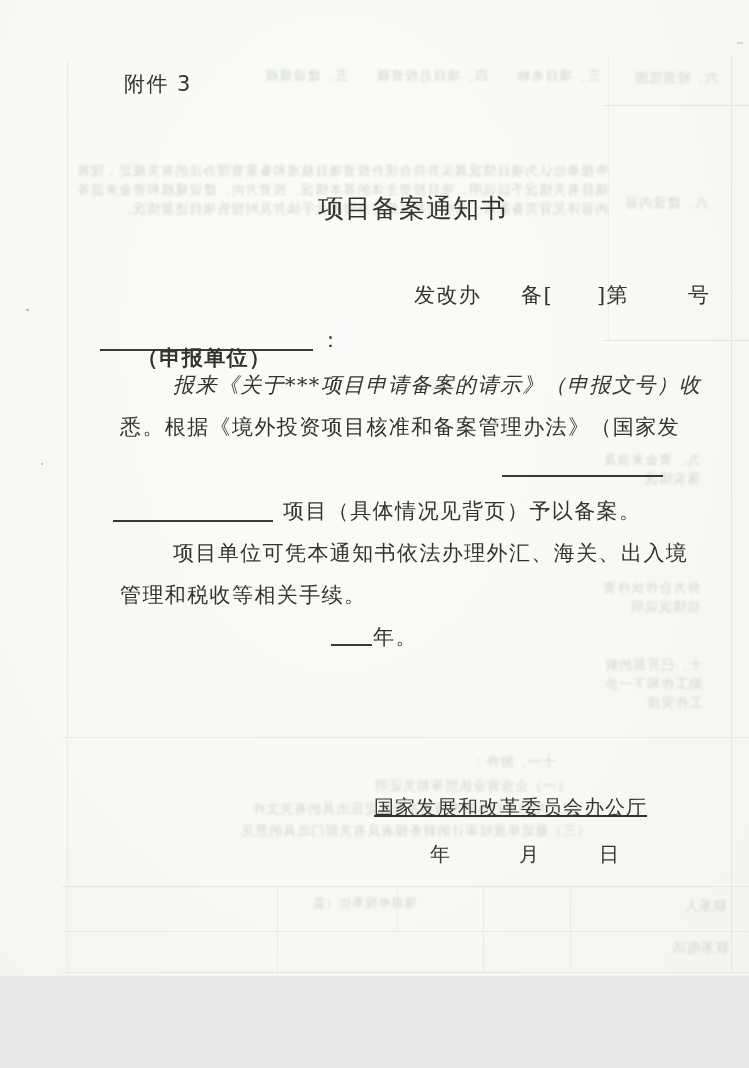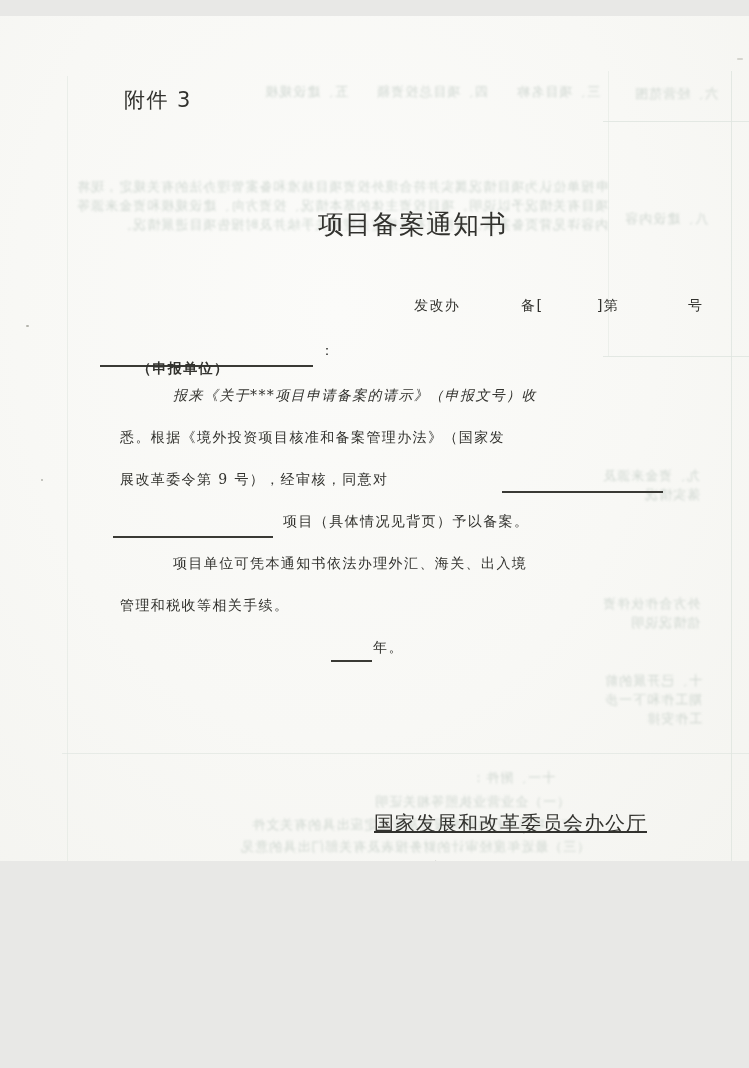--- a/index.html
+++ b/index.html
@@ -1,19 +1,19 @@
 <!DOCTYPE html>
 <html><head>
 <meta charset="utf-8">
 <style>
   html,body{margin:0;padding:0;background:#e8e8e6;}
   .page{
     position:relative;
-    width:749px;height:845px;
-    margin:16px auto;
+    width:749px;height:976px;
+    margin:0 auto;
     background:
       radial-gradient(ellipse at 45% 35%, #fbfbf9 0%, #f8f8f5 55%, #f4f4f0 100%);
     overflow:hidden;
     font-family:"DejaVu Serif","Liberation Serif",serif;
     color:#32322e;
   }
   
   .bleed{position:absolute;inset:0;pointer-events:none;}
   .hline,.vline{position:absolute;background:#dfe5df;opacity:.85;}
   .hline{height:1px;}
@@ -25,21 +25,21 @@
     filter:blur(1.1px);
     opacity:.6;
     font-family:"DejaVu Sans","Liberation Sans",sans-serif;
     font-size:13px;line-height:19px;
     letter-spacing:1px;
     overflow:hidden;
   }
   .speck{position:absolute;background:#b4b4ac;border-radius:1px;}
   
   .content{position:absolute;inset:0;}
-  .t{position:absolute;white-space:nowrap;font-size:14px;letter-spacing:1.4px;}
+  .t{position:absolute;white-space:nowrap;font-size:21px;letter-spacing:1.4px;}
   .uline{position:absolute;background:#3a3a35;height:2px;}
   .title{
     font-family:"DejaVu Sans","Liberation Sans",sans-serif;
     font-weight:normal;font-size:26px;letter-spacing:1px;
   }
   .attach{font-family:"DejaVu Sans","Liberation Sans",sans-serif;font-size:21px;}
   .sig{font-size:20px;letter-spacing:1px;}
   .pageno{font-size:13px;letter-spacing:2px;color:#4a4a45;}
 </style>
 </head>
@@ -93,21 +93,20 @@
     <div class="t" style="left:521px;top:281px;">备[</div>
     <div class="t" style="left:597px;top:281px;">]第</div>
     <div class="t" style="left:688px;top:281px;">号</div>
 
     <div class="uline" style="left:100px;top:349px;width:213px;height:1.5px;"></div>
     <div class="t" style="left:137px;top:344px;font-weight:bold;">（申报单位）</div>
     <div class="t" style="left:320px;top:326px;">：</div>
 
     <div class="t" style="left:173px;top:371px;font-style:italic;">报来《关于***项目申请备案的请示》（申报文号）收</div>
     <div class="t" style="left:120px;top:413px;">悉。根据《境外投资项目核准和备案管理办法》（国家发</div>
-    <div class="t" style="left:120px;top:455px;">展改革委令第 9 号），经审核，同意对</div>
     <div class="uline" style="left:502px;top:475px;width:161px;"></div>
     <div class="uline" style="left:113px;top:520px;width:160px;"></div>
     <div class="t" style="left:283px;top:497px;">项目（具体情况见背页）予以备案。</div>
 
     <div class="t" style="left:173px;top:539px;">项目单位可凭本通知书依法办理外汇、海关、出入境</div>
     <div class="t" style="left:120px;top:581px;">管理和税收等相关手续。</div>
 
     <div class="uline" style="left:331px;top:644px;width:41px;"></div>
     <div class="t" style="left:373px;top:623px;">年。</div>
 

